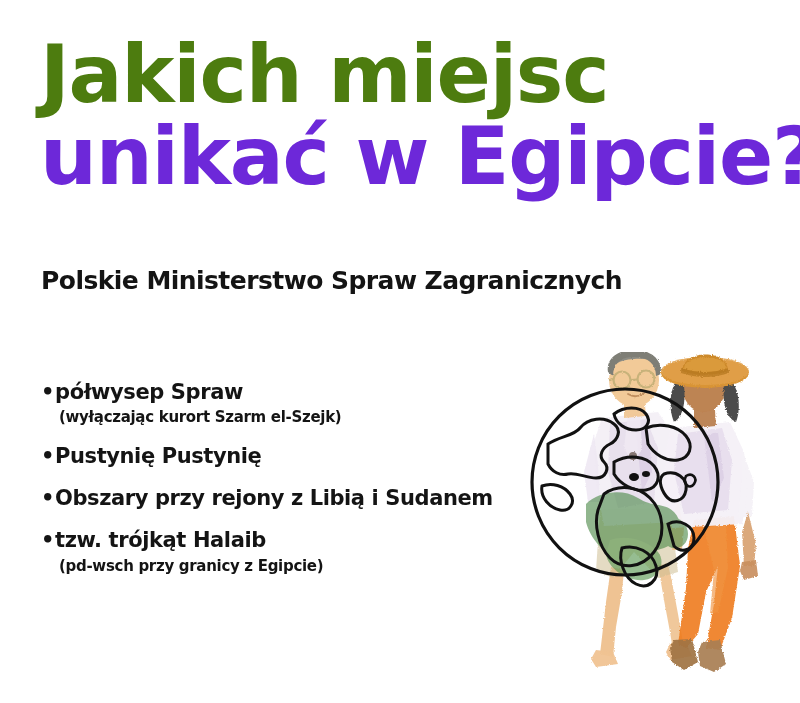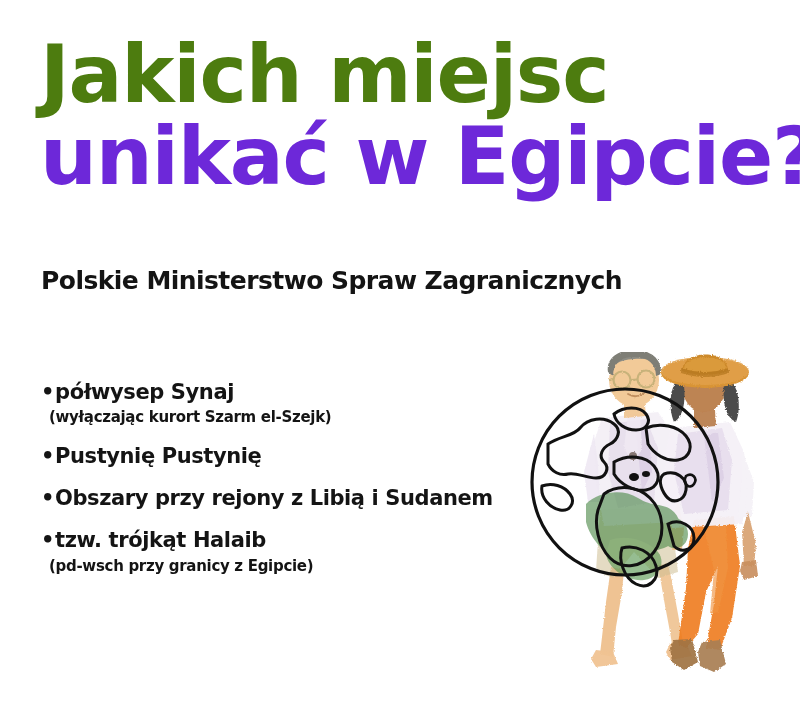--- a/index.html
+++ b/index.html
@@ -85,21 +85,21 @@
     font-size: 21px;
     line-height: 1;
   }
   .bullet-sub {
     font-family: "DejaVu Sans", "Liberation Sans", sans-serif;
     font-weight: 700;
     font-size: 15px;
     line-height: 1.25;
     color: #141414;
     letter-spacing: -0.3px;
-    margin-left: 8px;
+    margin-left: 18px;
     margin-top: 3px;
     white-space: nowrap;
   }
 
   
   .illustration {
     position: absolute;
     left: 518px;
     top: 352px;
     width: 282px;
@@ -119,21 +119,21 @@
 
   <div class="subhead">
     <span class="subhead-line">Polskie Ministerstwo Spraw Zagranicznych</span>
   </div>
 
   <div class="bullets">
 
     <div class="bullet-item">
       <div class="bullet-main">
         <span class="bullet-dot">•</span>
-        <span>półwysep Synaj</span>
+        <span>półwysep Spraw</span>
       </div>
       <div class="bullet-sub">(wyłączając kurort Szarm el-Szejk)</div>
     </div>
 
     <div class="bullet-item">
       <div class="bullet-main">
         <span class="bullet-dot">•</span>
         <span>Pustynię Pustynię</span>
       </div>
     </div>

